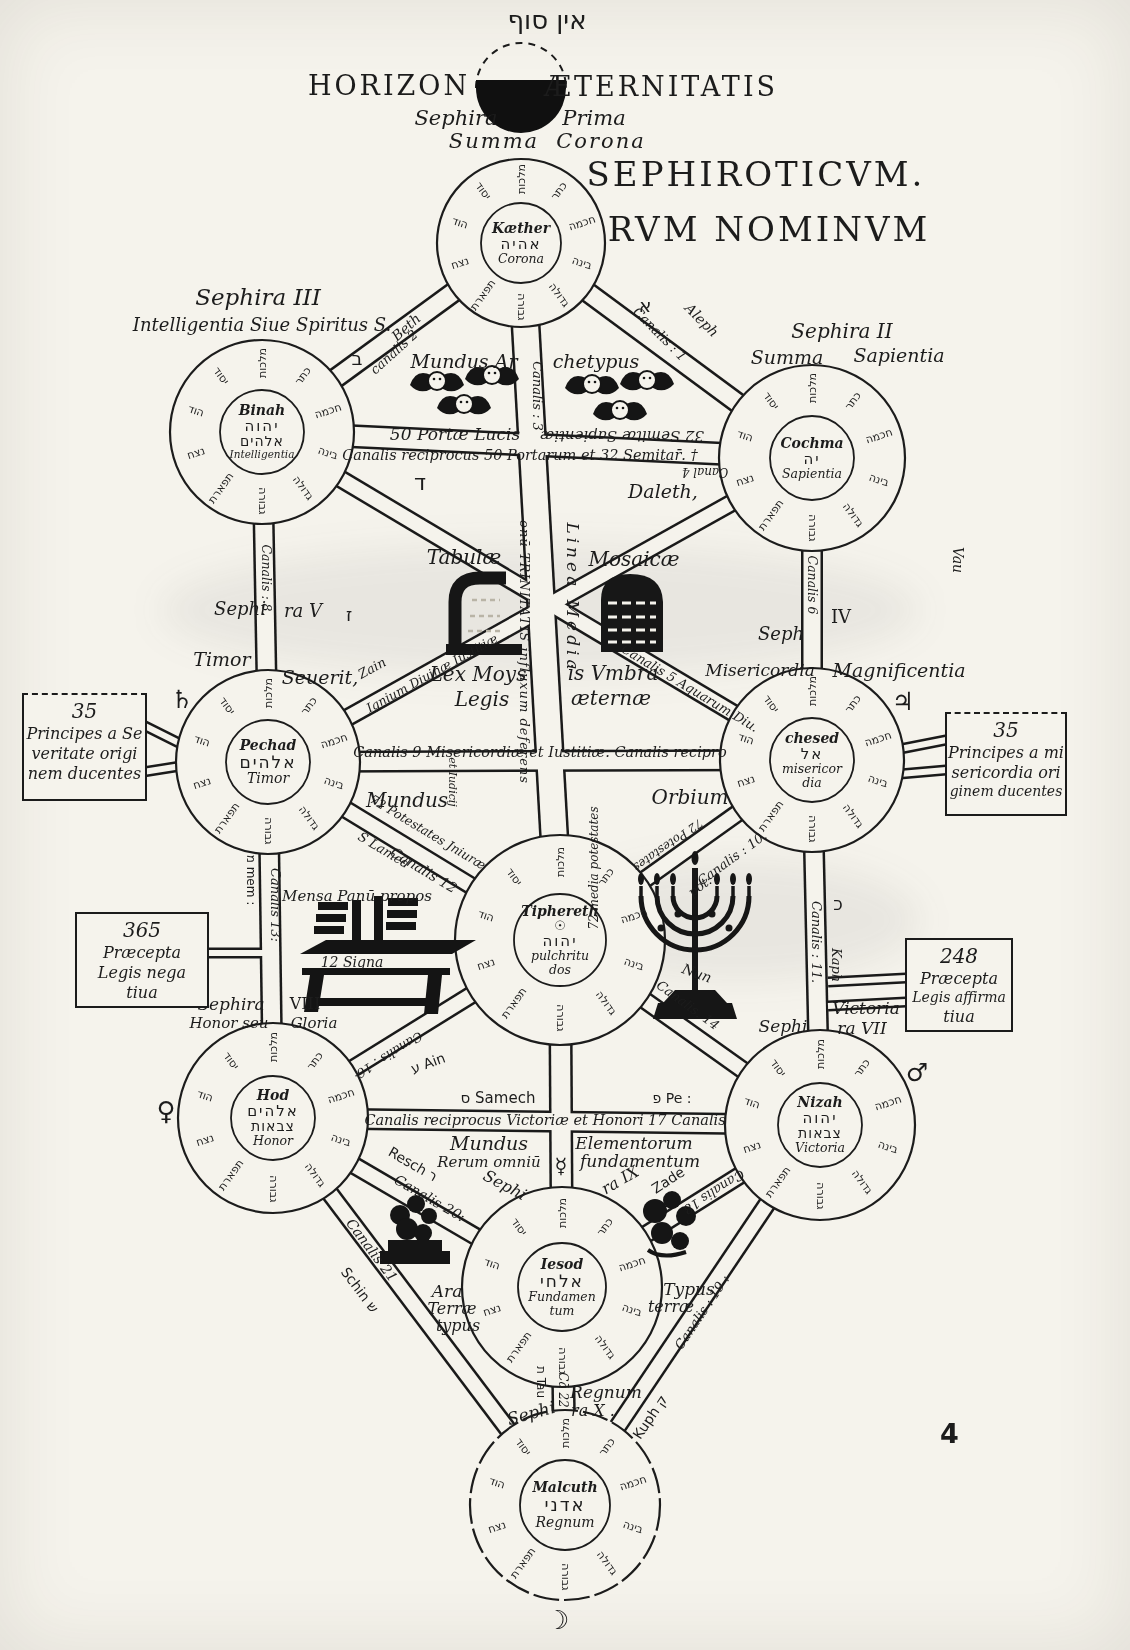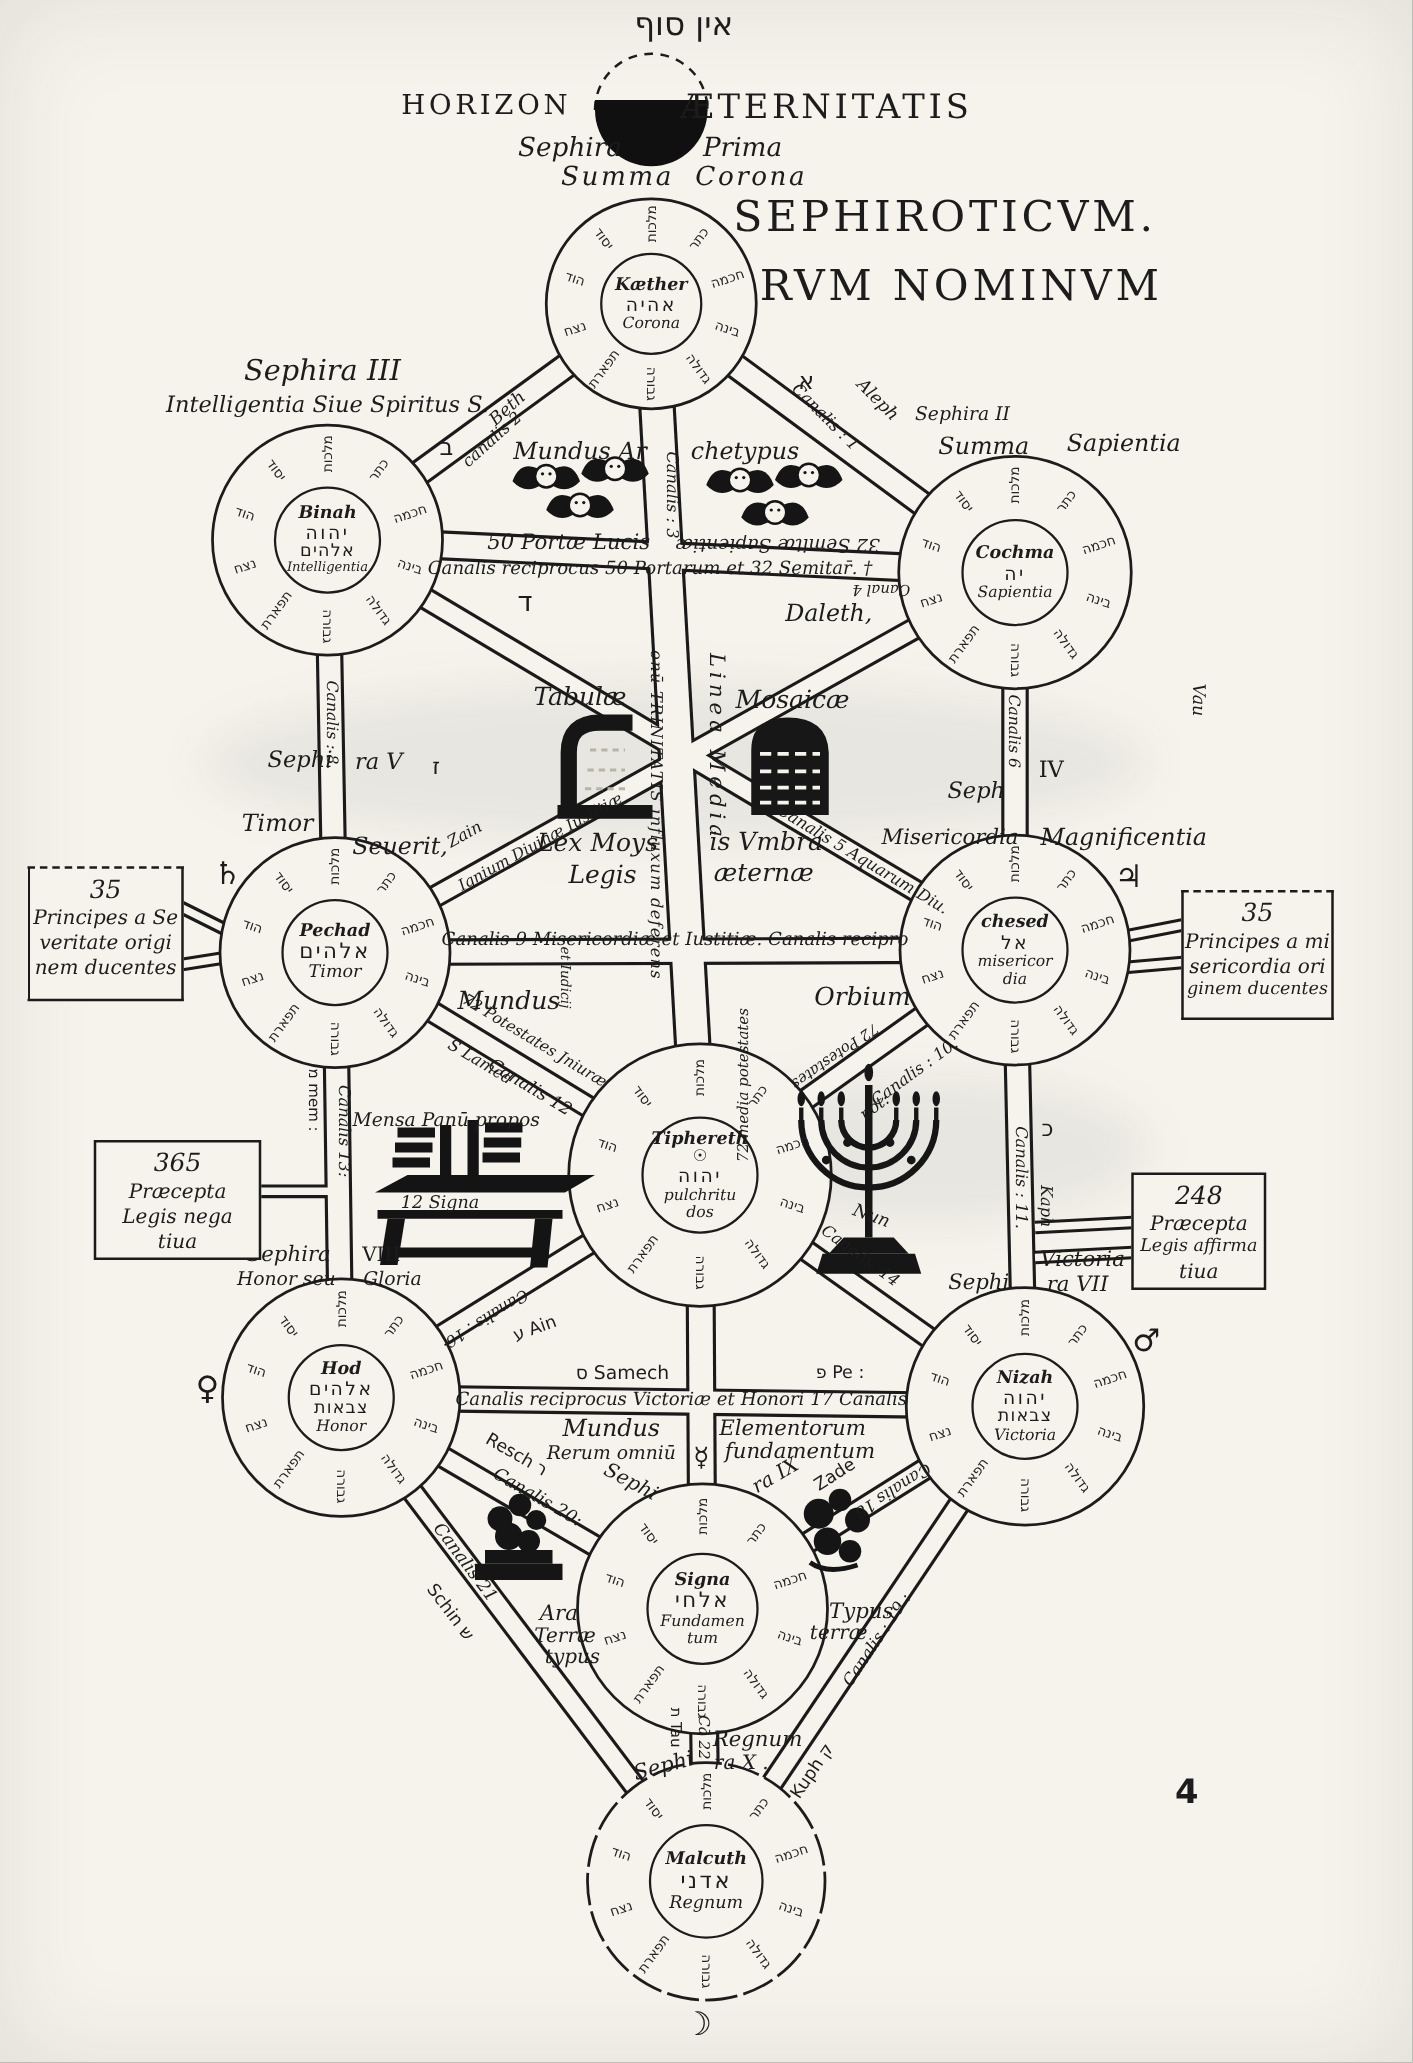--- a/index.html
+++ b/index.html
@@ -338,32 +338,32 @@
         <span class="rw" style="left: 565px; top: 1577px; transform: translate(-50%, -50%) rotate(90deg);">גבורה</span>
         <span class="rw" style="left: 522.679px; top: 1563.25px; transform: translate(-50%, -50%) rotate(306deg);">תפארת</span>
         <span class="rw" style="left: 496.524px; top: 1527.25px; transform: translate(-50%, -50%) rotate(342deg);">נצח</span>
         <span class="rw" style="left: 496.524px; top: 1482.75px; transform: translate(-50%, -50%) rotate(378deg);">הוד</span>
         <span class="rw" style="left: 522.679px; top: 1446.75px; transform: translate(-50%, -50%) rotate(414deg);">יסוד</span>
       </div>
   </div>
 
   <div class="layer">
     <span class="lbl heb" style="left:547px;top:20px;font-size:26px">אין סוף</span>
-    <span class="lbl caps" style="left:389px;top:85px;font-size:22px">HORIZON</span>
+    <span class="lbl caps" style="left:389px;top:85px;font-size:27px">HORIZON</span>
     <span class="lbl caps" style="left:661px;top:86px;font-size:27px">ÆTERNITATIS</span>
     <span class="lbl" style="left:456px;top:118px;font-size:21px">Sephira</span>
     <span class="lbl" style="left:594px;top:118px;font-size:21px">Prima</span>
     <span class="lbl" style="left:494px;top:141px;font-size:21px;letter-spacing:2px">Summa</span>
     <span class="lbl" style="left:601px;top:141px;font-size:21px;letter-spacing:2px">Corona</span>
     <span class="lbl caps" style="left:756px;top:174px;font-size:34px">SEPHIROTICVM.</span>
     <span class="lbl caps" style="left:769px;top:229px;font-size:34px">RVM NOMINVM</span>
 
     <span class="lbl" style="left:258px;top:297px;font-size:23px">Sephira III</span>
     <span class="lbl" style="left:262px;top:324px;font-size:18px">Intelligentia Siue Spiritus S.</span>
-    <span class="lbl" style="left:770px;top:331px;font-size:15px">Sephira II</span>
+    <span class="lbl" style="left:842px;top:331px;font-size:20px">Sephira II</span>
     <span class="lbl" style="left:787px;top:357px;font-size:19px">Summa</span>
     <span class="lbl" style="left:899px;top:355px;font-size:19px">Sapientia</span>
 
     <span class="lbl" style="left:406px;top:327px;font-size:14px;transform:translate(-50%,-50%) rotate(-42deg)">Beth</span>
     <span class="lbl heb" style="left:357px;top:358px;font-size:19px">ב</span>
     <span class="lbl" style="left:394px;top:352px;font-size:13px;transform:translate(-50%,-50%) rotate(-42deg)">canalis 2</span>
     <span class="lbl" style="left:702px;top:320px;font-size:14px;transform:translate(-50%,-50%) rotate(45deg)">Aleph</span>
     <span class="lbl heb" style="left:645px;top:305px;font-size:19px">א</span>
     <span class="lbl" style="left:660px;top:334px;font-size:13px;transform:translate(-50%,-50%) rotate(45deg)">Canalis : 1</span>
 
@@ -521,21 +521,21 @@
       <span class="in-heb2">צבאות</span>
       <span class="in-attr">Honor</span>
     </div>
     <div class="inner" style="left:820px;top:1125px">
       <span class="in-name">Nizah</span>
       <span class="in-heb">יהוה</span>
       <span class="in-heb2">צבאות</span>
       <span class="in-attr">Victoria</span>
     </div>
     <div class="inner" style="left:562px;top:1287px">
-      <span class="in-name">Signa</span>
+      <span class="in-name">Iesod</span>
       <span class="in-heb" style="font-size:17px">אלחי</span>
       <span class="in-attr">Fundamen</span>
       <span class="in-attr">tum</span>
     </div>
     <div class="inner" style="left:565px;top:1505px">
       <span class="in-name">Malcuth</span>
       <span class="in-heb" style="font-size:18px">אדני</span>
       <span class="in-attr" style="font-size:14px">Regnum</span>
     </div>
   </div>

